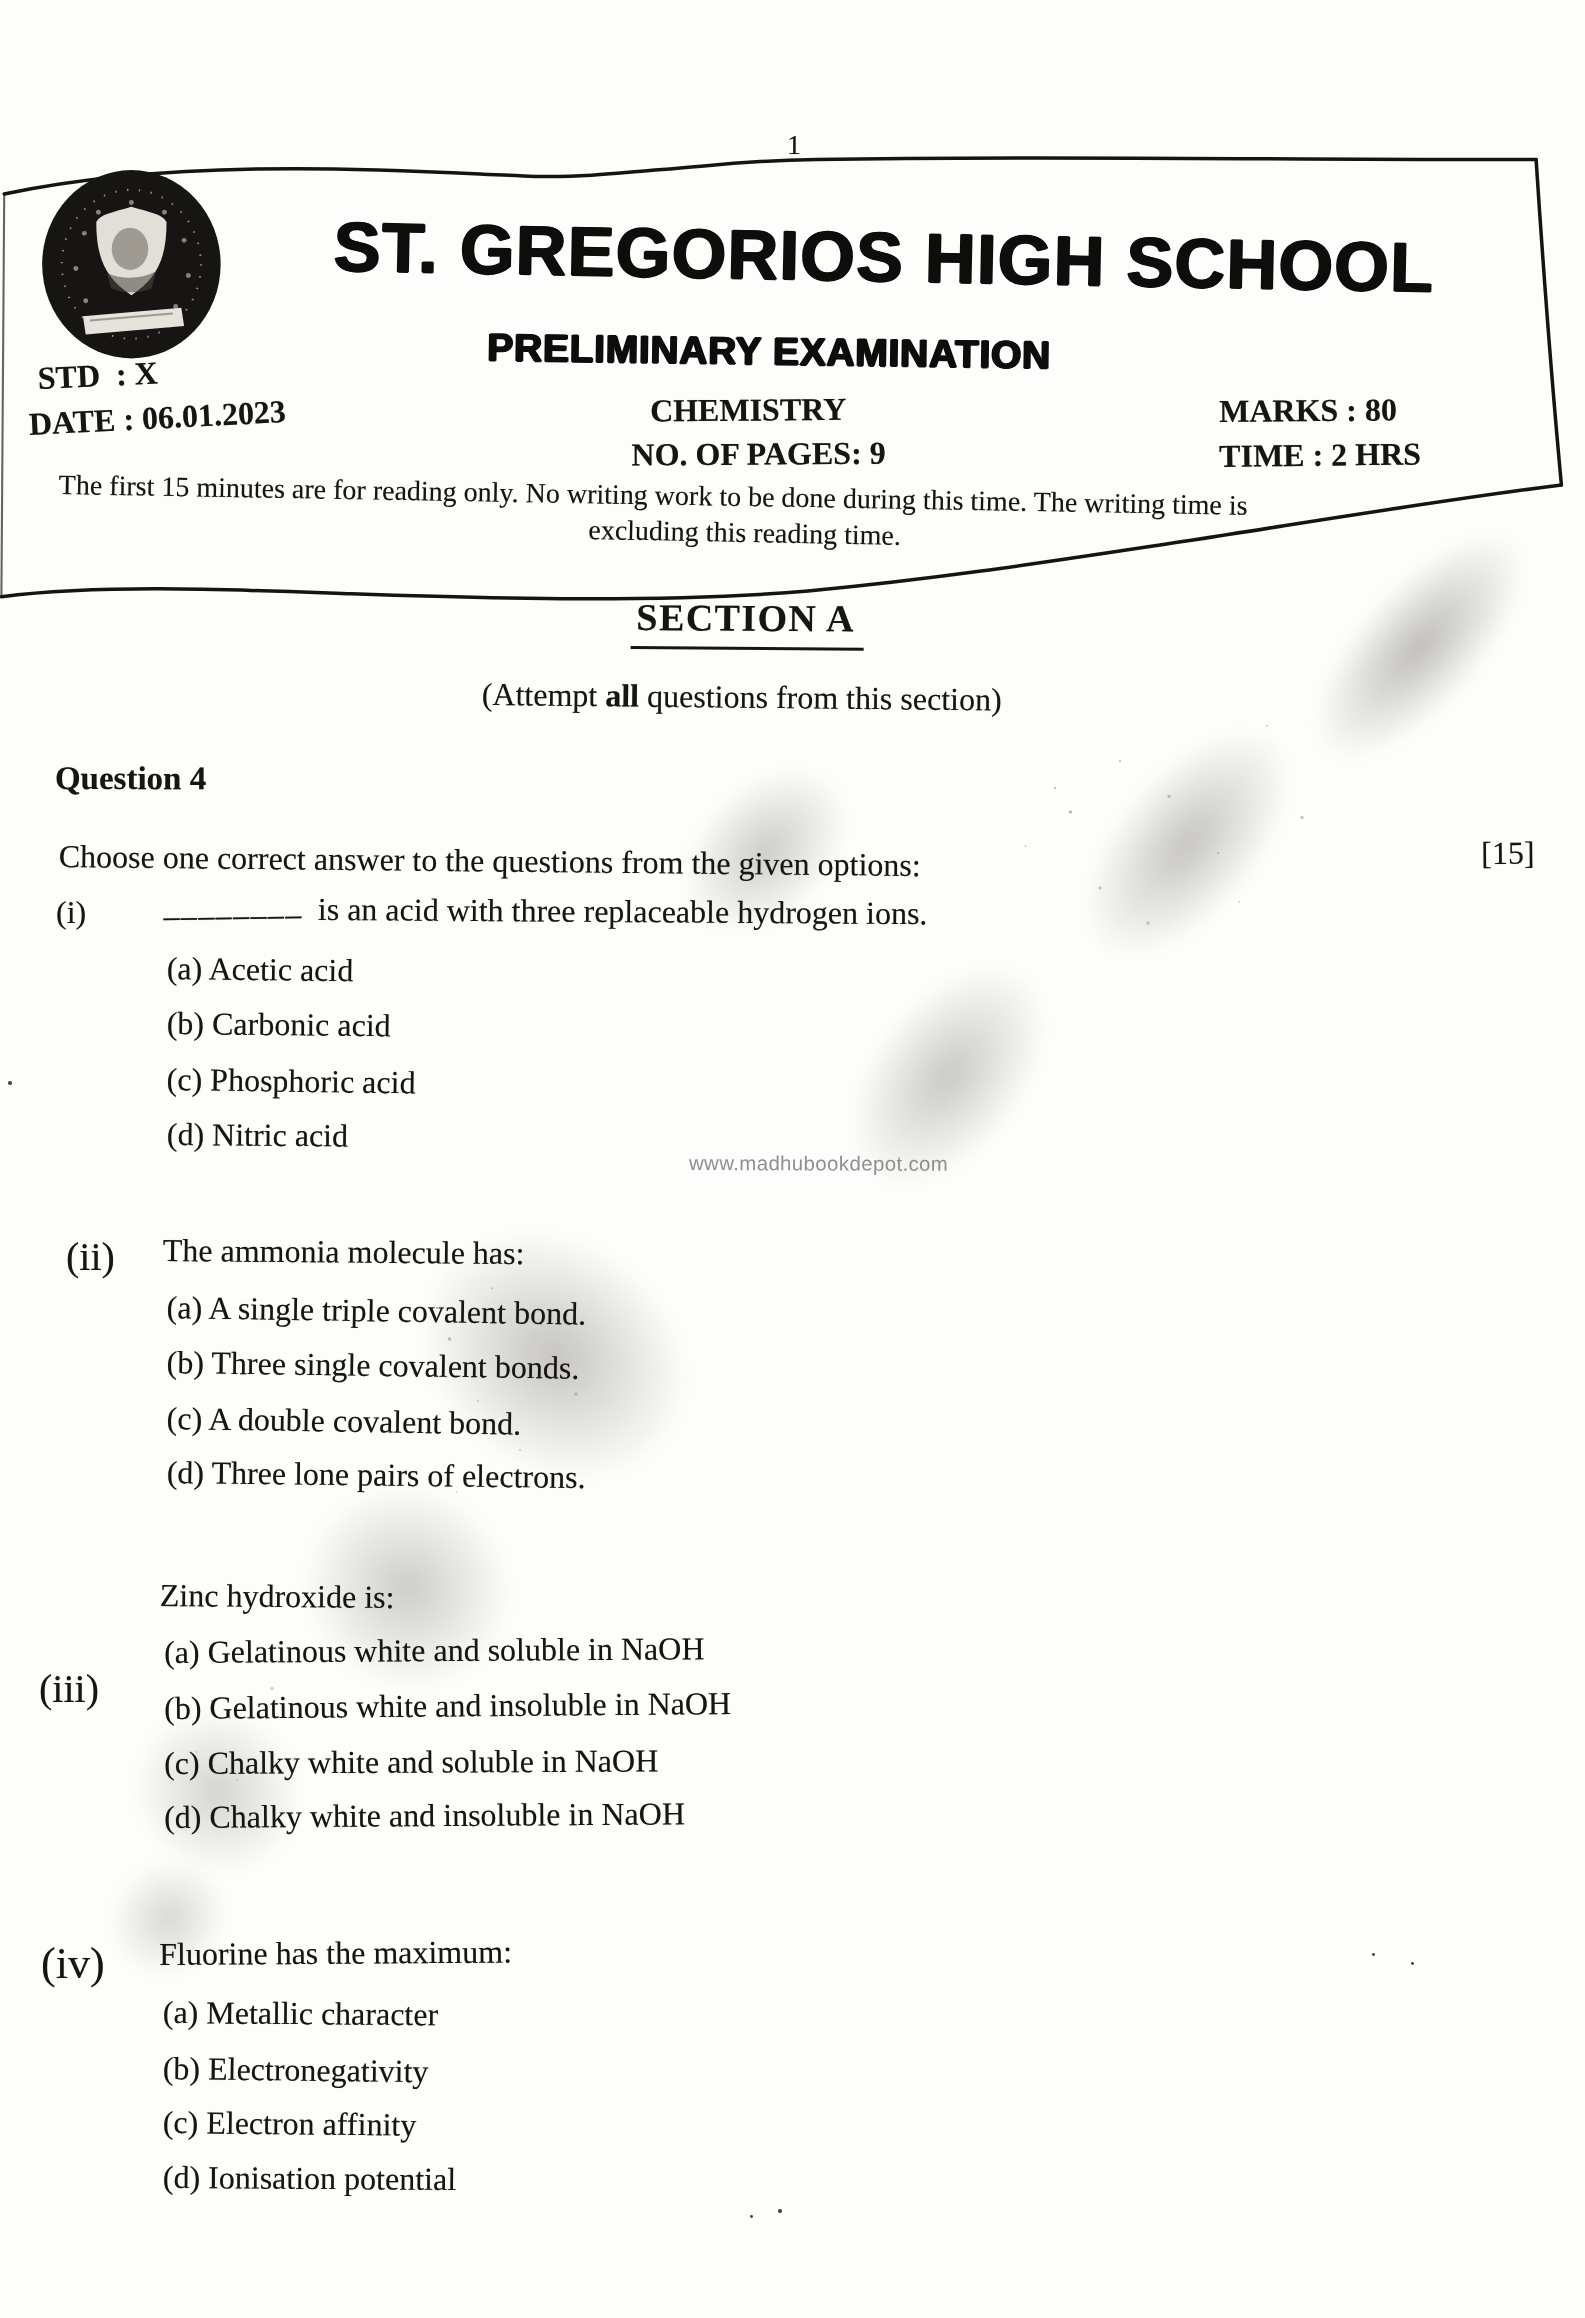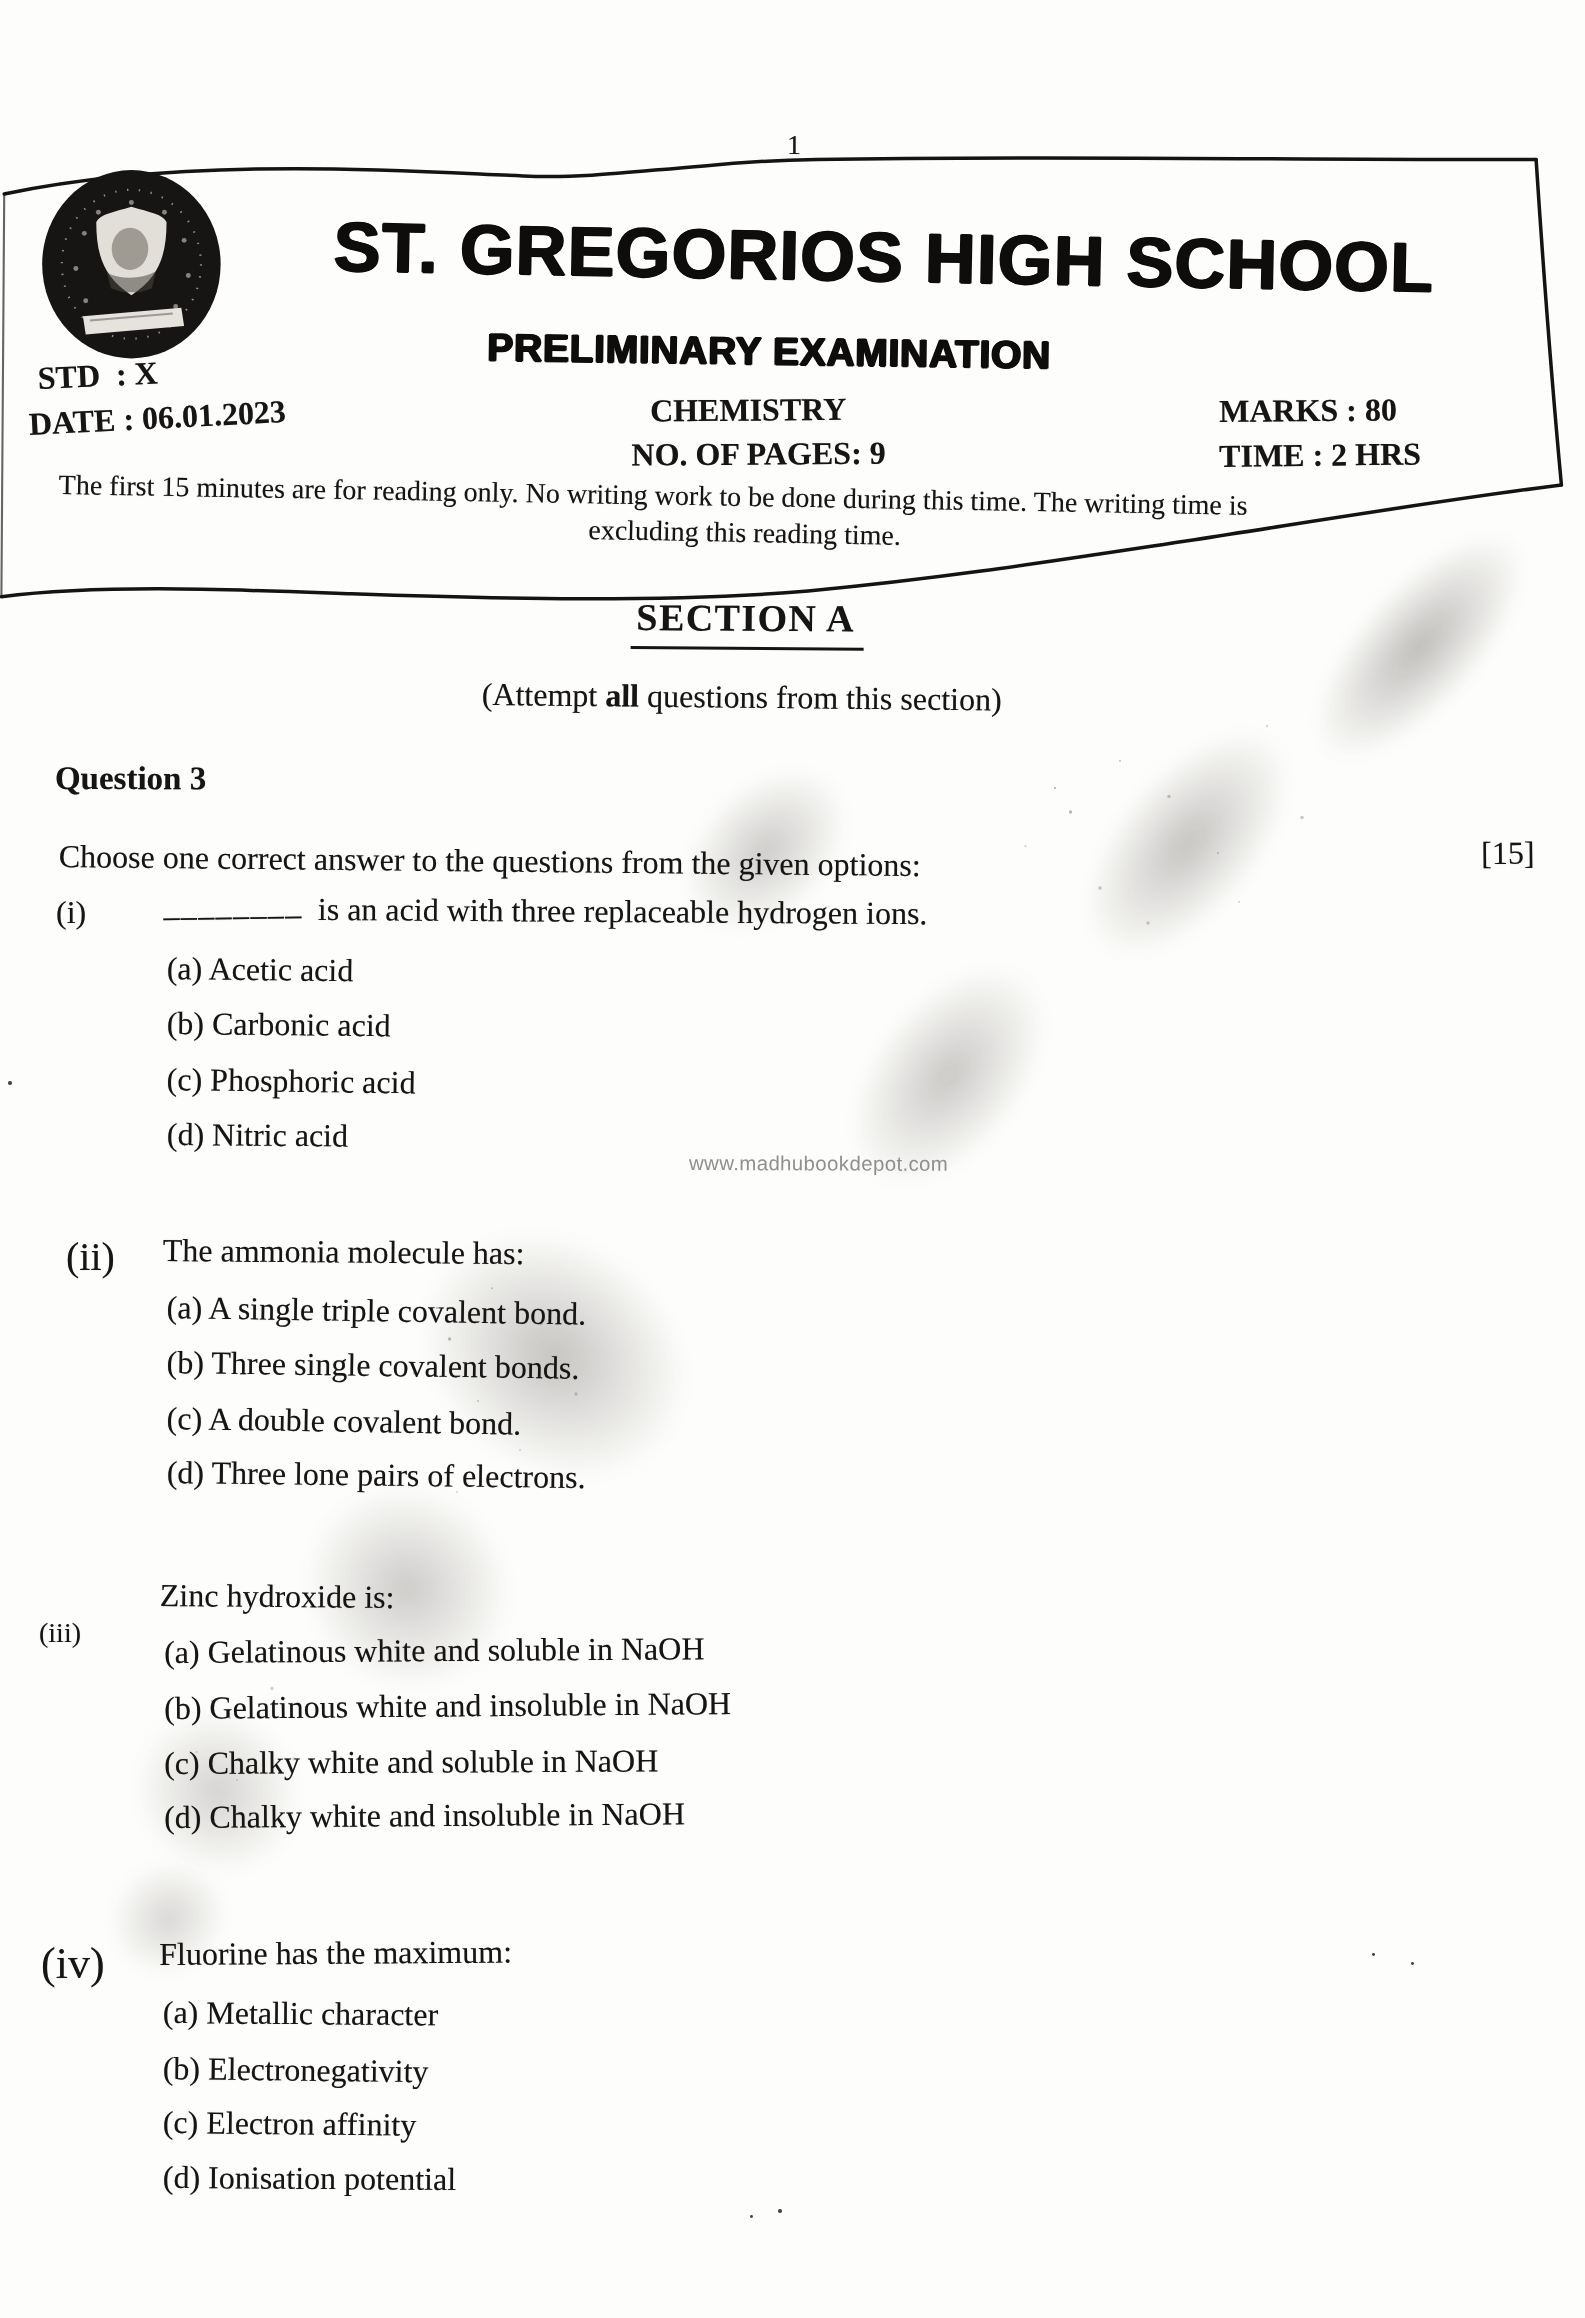--- a/index.html
+++ b/index.html
@@ -79,21 +79,21 @@
   <div class="t b" style="left:1219px;top:393px;font-size:32px;transform:rotate(-0.5deg);">MARKS : 80</div>
   <div class="t b" style="left:1219px;top:438px;font-size:32px;transform:rotate(-0.7deg);">TIME : 2 HRS</div>
 
   <div class="t" style="left:59px;top:469px;font-size:28px;transform:rotate(1.0deg);">The first 15 minutes are for reading only. No writing work to be done during this time. The writing time is</div>
   <div class="t ctr" style="left:541px;top:513px;width:408px;font-size:28px;transform:rotate(1.1deg);">excluding this reading time.</div>
 
   <div class="t b ul" style="left:631px;top:596px;font-size:38px;letter-spacing:1.4px;transform:rotate(0.4deg);">SECTION A</div>
 
   <div class="t" style="left:482px;top:676px;font-size:32px;transform:rotate(0.6deg);"><span>(Attempt </span><span class="b">all</span><span> questions from this section)</span></div>
 
-  <div class="t b" style="left:55px;top:760px;font-size:33px;transform:rotate(0.1deg);">Question 3</div>
+  <div class="t b" style="left:55px;top:760px;font-size:33px;transform:rotate(0.1deg);">Question 4</div>
 
   <div class="t" style="left:59px;top:838px;font-size:32px;transform:rotate(0.6deg);">Choose one correct answer to the questions from the given options:</div>
   <div class="t" style="left:1481px;top:835px;font-size:32px;transform:rotate(-0.5deg);">[15]</div>
 
   <div class="t" style="left:56px;top:894px;font-size:32px;">(i)</div>
   <div class="t" style="left:163px;top:887px;font-size:32px;letter-spacing:1.4px;transform:rotate(-0.8deg);">________</div>
   <div class="t" style="left:318px;top:891px;font-size:32px;transform:rotate(0.4deg);">is an acid with three replaceable hydrogen ions.</div>
   <div class="t" style="left:167px;top:950px;font-size:32px;transform:rotate(0.7deg);">(a) Acetic acid</div>
   <div class="t" style="left:167px;top:1005px;font-size:32px;transform:rotate(0.6deg);">(b) Carbonic acid</div>
   <div class="t" style="left:167px;top:1061px;font-size:32px;transform:rotate(0.8deg);">(c) Phosphoric acid</div>
@@ -101,21 +101,21 @@
 
   <div class="t sans" style="left:689px;top:1152px;font-size:20.4px;color:#8f8f8f;text-shadow:none;letter-spacing:0.4px;transform:rotate(0.2deg);">www.madhubookdepot.com</div>
 
   <div class="t" style="left:66px;top:1234px;font-size:40px;">(ii)</div>
   <div class="t" style="left:163px;top:1232px;font-size:32px;transform:rotate(0.5deg);">The ammonia molecule has:</div>
   <div class="t" style="left:167px;top:1289px;font-size:32px;transform:rotate(0.9deg);">(a) A single triple covalent bond.</div>
   <div class="t" style="left:167px;top:1344px;font-size:32px;transform:rotate(0.8deg);">(b) Three single covalent bonds.</div>
   <div class="t" style="left:167px;top:1400px;font-size:32px;transform:rotate(0.9deg);">(c) A double covalent bond.</div>
   <div class="t" style="left:167px;top:1454px;font-size:32px;transform:rotate(0.7deg);">(d) Three lone pairs of electrons.</div>
 
-  <div class="t" style="left:39px;top:1617px;font-size:28px;">(iii)</div>
+  <div class="t" style="left:39px;top:1666px;font-size:40px;">(iii)</div>
   <div class="t" style="left:160px;top:1577px;font-size:32px;transform:rotate(0.5deg);">Zinc hydroxide is:</div>
   <div class="t" style="left:164px;top:1634px;font-size:32px;transform:rotate(-0.4deg);">(a) Gelatinous white and soluble in NaOH</div>
   <div class="t" style="left:164px;top:1690px;font-size:32px;transform:rotate(-0.5deg);">(b) Gelatinous white and insoluble in NaOH</div>
   <div class="t" style="left:164px;top:1745px;font-size:32px;transform:rotate(-0.3deg);">(c) Chalky white and soluble in NaOH</div>
   <div class="t" style="left:164px;top:1799px;font-size:32px;transform:rotate(-0.4deg);">(d) Chalky white and insoluble in NaOH</div>
 
   <div class="t" style="left:41px;top:1939px;font-size:44px;">(iv)</div>
   <div class="t" style="left:159px;top:1936px;font-size:32px;transform:rotate(-0.4deg);">Fluorine has the maximum:</div>
   <div class="t" style="left:163px;top:1994px;font-size:32px;transform:rotate(0.5deg);">(a) Metallic character</div>
   <div class="t" style="left:163px;top:2050px;font-size:32px;transform:rotate(0.7deg);">(b) Electronegativity</div>

